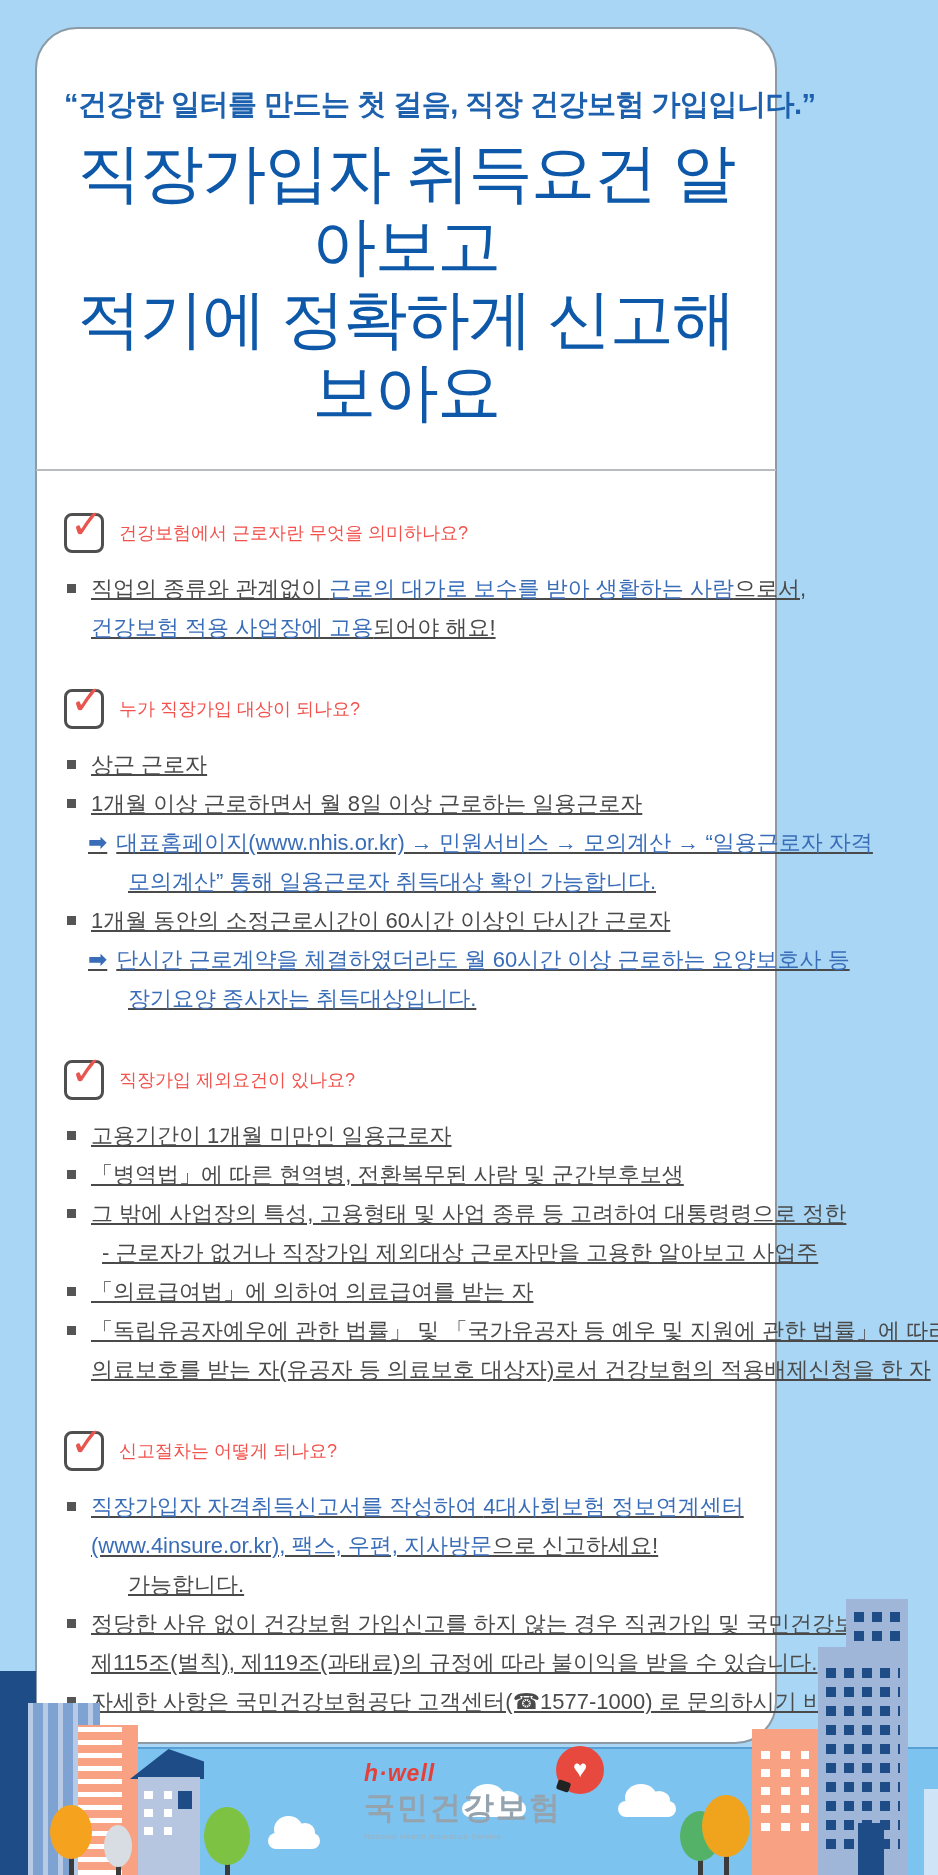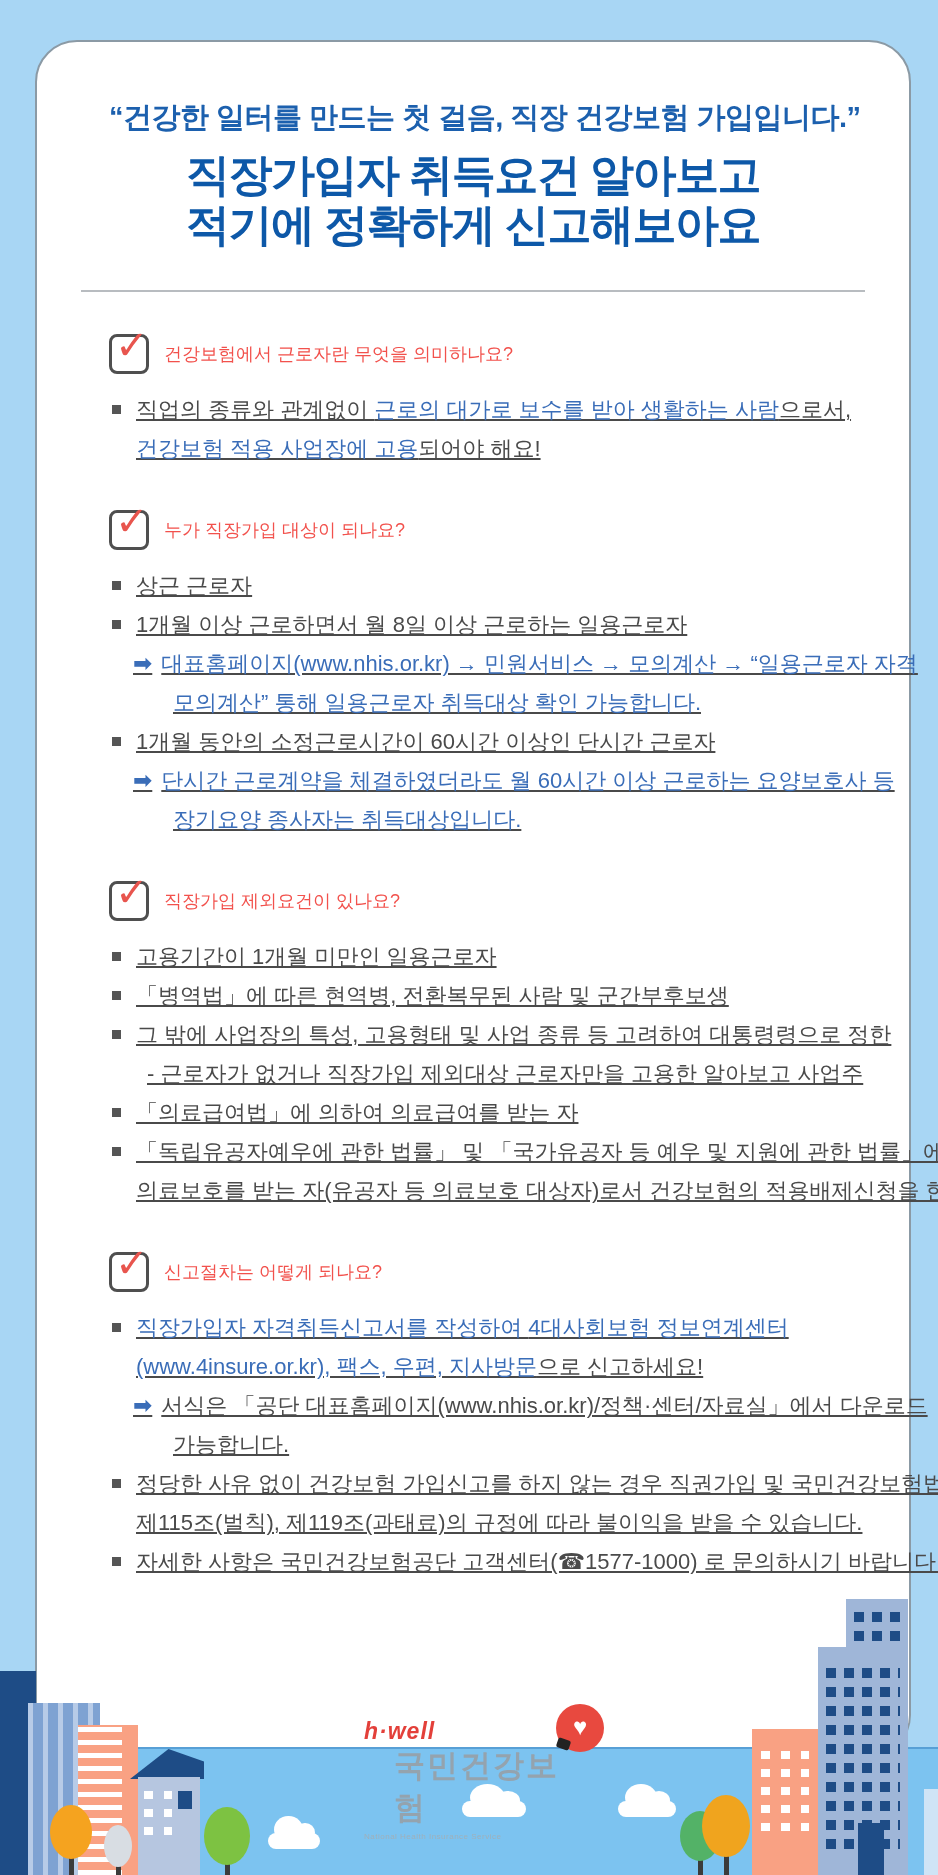--- a/index.html
+++ b/index.html
@@ -1,21 +1,21 @@
 <!DOCTYPE html>
 <html><head>
 <meta charset="utf-8">
 <style>
   html,body{margin:0;padding:0;}
   .page{position:relative;width:938px;height:1875px;background:#a8d6f4;overflow:hidden;
         font-family:"Liberation Sans","DejaVu Sans",sans-serif;}
-  .card{position:absolute;left:35px;top:40px;width:876px;height:1717px;background:#ffffff;
-        border:2px solid #8b9aa5;border-radius:42px;box-sizing:border-box;padding:56px 72px 0;}
+  .card{position:absolute;left:35px;top:27px;width:742px;height:1717px;background:#ffffff;
+        border:2px solid #8b9aa5;border-radius:42px;box-sizing:border-box;padding:56px 27px 0;}
   .quote{font-size:29px;font-weight:800;color:#1c60ae;text-align:center;letter-spacing:-0.5px;white-space:nowrap;}
-  .title{margin:12px 0 0;text-align:center;font-size:44px;line-height:1.14;font-weight:700;
+  .title{margin:12px 0 0;text-align:center;font-size:64px;line-height:1.14;font-weight:400;
          color:#0d58a8;letter-spacing:-1.5px;}
   .title span{display:block;}
   .divider{height:2px;background:#b8bcc0;margin:40px -28px 0;}
   .sec-head{display:flex;align-items:center;gap:15px;margin:42px 0 16px;}
   .chk{position:relative;flex:none;width:34px;height:34px;border:3px solid #4f4f4f;border-radius:8px;background:#fff;}
   .chk .mark{position:absolute;left:3px;top:-12px;font-size:40px;font-weight:700;color:#e8554e;line-height:1;}
   .sec-head h2{font-size:18px;font-weight:400;color:#f2514c;margin:0;white-space:nowrap;}
   .sec-body{margin-bottom:6px;}
   .line{font-size:22px;line-height:39px;height:39px;white-space:nowrap;color:#4a4a4a;text-decoration:underline;}
   .bullet{position:relative;padding-left:27px;}
@@ -57,21 +57,21 @@
   .cloud::before{content:"";position:absolute;width:55%;height:170%;background:#fff;border-radius:50%;left:12%;bottom:35%;}
   .cloud::after{content:"";position:absolute;width:38%;height:120%;background:#fff;border-radius:50%;right:10%;bottom:45%;}
   .br-salmon{left:752px;bottom:0;width:66px;height:146px;background:#f9a183;}
   .br-tower{left:818px;bottom:0;width:90px;height:228px;background:#9fb6d8;}
   .br-tower-top{left:846px;bottom:228px;width:62px;height:48px;background:#9fb6d8;}
   .br-door{left:858px;bottom:0;width:26px;height:52px;background:#1e4c86;}
   .br-edge{right:0;bottom:0;width:14px;height:86px;background:#cfe4f6;}
   
   .logo{position:absolute;left:50%;bottom:34px;transform:translateX(-50%);z-index:8;width:210px;}
   .logo-hwell{color:#e3403a;font-style:italic;font-weight:bold;font-size:23px;letter-spacing:1px;}
-  .logo-kor{color:#94a3ae;font-weight:bold;font-size:31px;letter-spacing:2px;margin-left:30px;}
+  .logo-kor{color:#94a3ae;font-weight:bold;font-size:31px;letter-spacing:2px;}
   .logo-eng{color:#9fb0ba;font-size:8px;margin-top:3px;letter-spacing:0.5px;}
   .logo-mark{position:absolute;right:-30px;top:-14px;width:48px;height:48px;border-radius:50%;background:#e8493f;}
   .logo-mark .heart{position:absolute;left:50%;top:50%;transform:translate(-50%,-54%);color:#fff;font-size:24px;}
   .logo-mark::after{content:"";position:absolute;left:1px;bottom:3px;width:13px;height:10px;background:#222;
                     transform:rotate(18deg);border-radius:2px;}
 </style>
 </head>
 <body>
 
 <div class="page">
@@ -135,21 +135,20 @@
     <section>
       <div class="sec-head">
         <span class="chk">
             <span class="mark">✓</span>
           </span>
         <h2>신고절차는 어떻게 되나요?</h2>
       </div>
       <div class="sec-body">
           <div class="line bullet"><span class="sq"></span><span class="b">직장가입자 자격취득신고서를 작성하여 </span><span class="b">4대사회보험 정보연계센터</span></div>
           <div class="line cont"><span class="b">(www.4insure.or.kr), 팩스, 우편, 지사방문</span><span class="d">으로 신고하세요!</span></div>
-          <div class="line arrow"><span class="arrow-ic">➡</span><span class="d">서식은 「공단 대표홈페이지(www.nhis.or.kr)/정책·센터/자료실」에서 다운로드</span></div>
           <div class="line acont"><span class="d">가능합니다.</span></div>
           <div class="line bullet"><span class="sq"></span><span class="d">정당한 사유 없이 건강보험 가입신고를 하지 않는 경우 직권가입 및 국민건강보험법</span></div>
           <div class="line cont"><span class="d">제115조(벌칙), 제119조(과태료)의 규정에 따라 불이익을 받을 수 있습니다.</span></div>
           <div class="line bullet"><span class="sq"></span><span class="d">자세한 사항은 국민건강보험공단 고객센터(☎1577-1000) 로 문의하시기 바랍니다.</span></div>
         </div>
     </section>
   </div>
 
   <div class="fx sky"></div>
 

